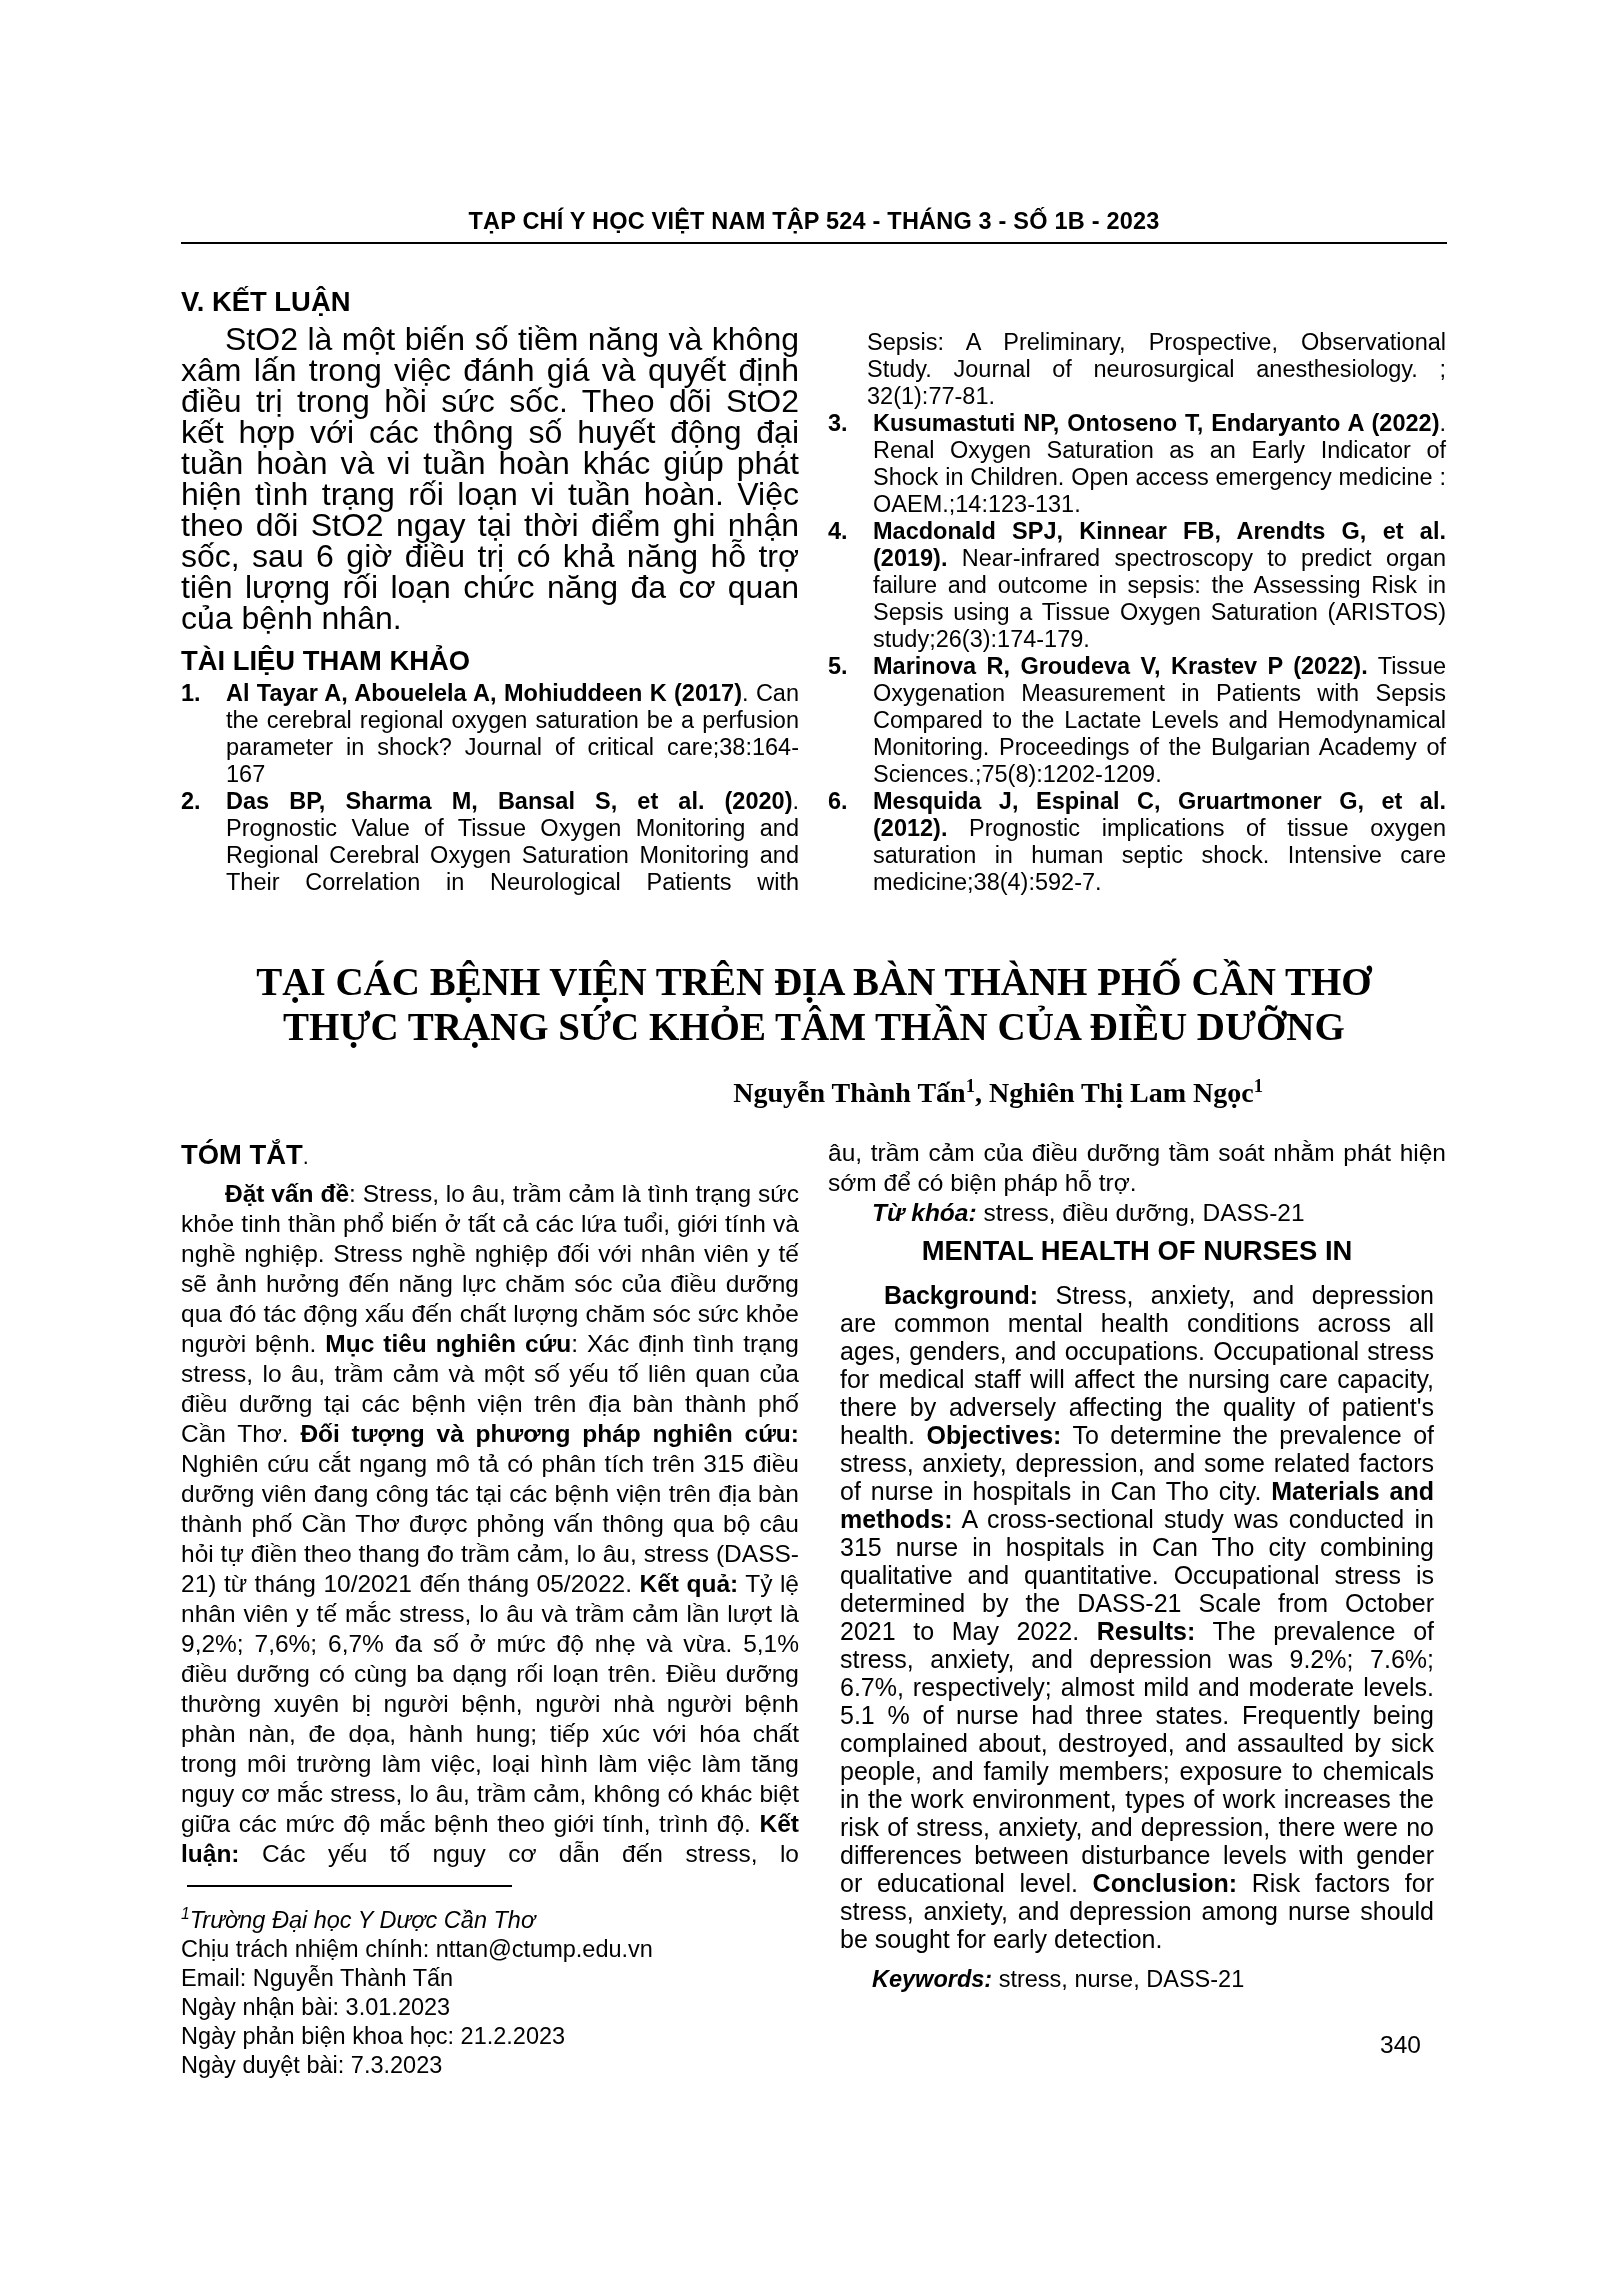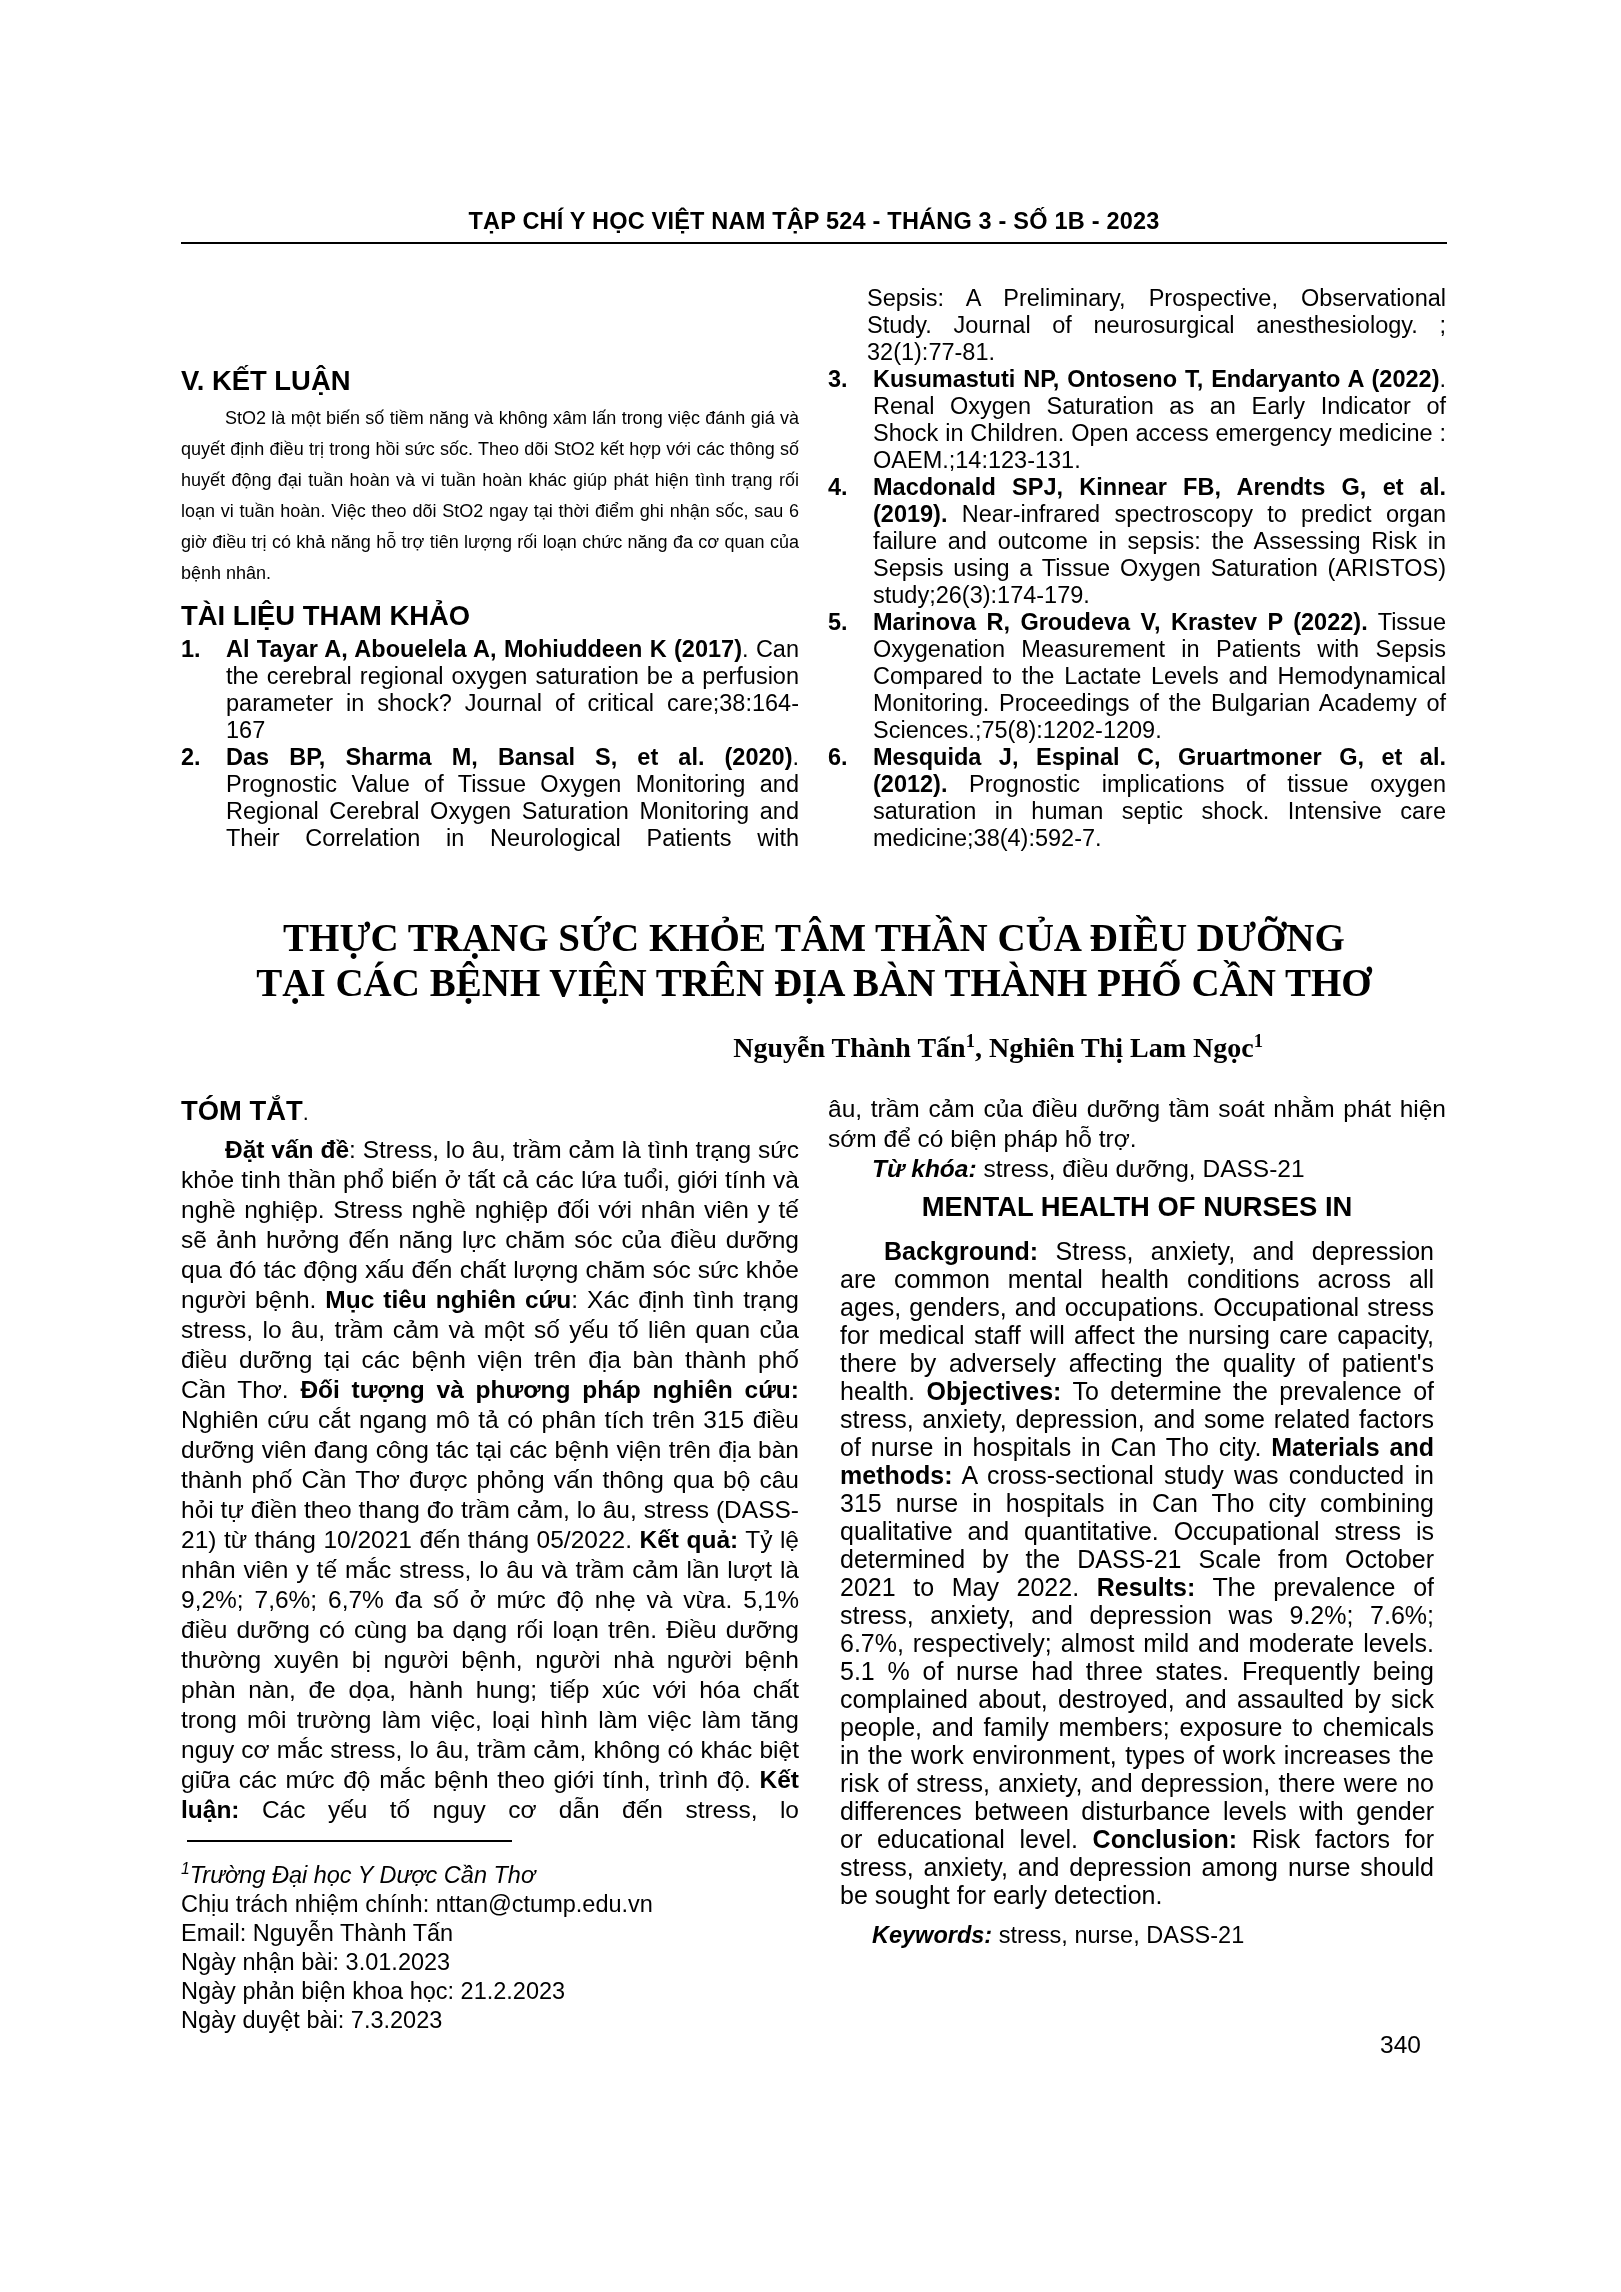--- a/index.html
+++ b/index.html
@@ -15,21 +15,21 @@
   .rule { border: none; border-top: 2.9px solid #000; margin: 6.9px 0 0 0; }
 
   .cols { display: flex; gap: 29px; }
   .col { width: 618px; }
   .cols-a { margin-top: 41px; align-items: flex-end; }
 
   h2.sec { font-size: 27.4px; font-weight: bold; margin: 0 0 5.9px 0; line-height: 33px; }
   h2.refs-head { margin-top: 9.8px; margin-bottom: 3.9px; }
   .sec-dot { font-size: 21.6px; font-weight: normal; }
 
-  p.body { font-size: 18px; line-height: 31px; text-align: justify; text-indent: 44px; margin: 0; }
+  p.body { font-size: 32px; line-height: 31px; text-align: justify; text-indent: 44px; margin: 0; }
 
   .ref { position: relative; padding-left: 45px; font-size: 23.5px; line-height: 27px; text-align: justify; margin: 0; }
   .ref .num { position: absolute; left: 0; top: 0; font-weight: bold; }
   .ref-cont { padding-left: 39px; font-size: 23.5px; line-height: 27px; text-align: justify; margin: 0; }
   .cont-next { text-align-last: justify; }
   .b { font-weight: bold; }
   .bi { font-weight: bold; font-style: italic; }
 
   .title-block {
     margin-top: 63px; text-align: center;
@@ -88,22 +88,22 @@
 
       <div class="ref"><span class="num">4.</span><span class="b">Macdonald SPJ, Kinnear FB, Arendts G, et al. (2019).</span><span> Near-infrared spectroscopy to predict organ failure and outcome in sepsis: the Assessing Risk in Sepsis using a Tissue Oxygen Saturation (ARISTOS) study;26(3):174-179.</span></div>
 
       <div class="ref"><span class="num">5.</span><span class="b">Marinova R, Groudeva V, Krastev P (2022).</span><span> Tissue Oxygenation Measurement in Patients with Sepsis Compared to the Lactate Levels and Hemodynamical Monitoring. Proceedings of the Bulgarian Academy of Sciences.;75(8):1202-1209.</span></div>
 
       <div class="ref"><span class="num">6.</span><span class="b">Mesquida J, Espinal C, Gruartmoner G, et al. (2012).</span><span> Prognostic implications of tissue oxygen saturation in human septic shock. Intensive care medicine;38(4):592-7.</span></div>
     </div>
   </div>
 
   <div class="title-block">
+    <div>TẠI CÁC BỆNH VIỆN TRÊN ĐỊA BÀN THÀNH PHỐ CẦN THƠ</div>
     <div>THỰC TRẠNG SỨC KHỎE TÂM THẦN CỦA ĐIỀU DƯỠNG</div>
-    <div>TẠI CÁC BỆNH VIỆN TRÊN ĐỊA BÀN THÀNH PHỐ CẦN THƠ</div>
   </div>
 
   <div class="authors"><span>Nguyễn Thành Tấn</span><sup>1</sup><span>, Nghiên Thị Lam Ngọc</span><sup>1</sup></div>
 
   <div class="cols cols-b">
     <div class="col">
       <h2 class="sec"><span>TÓM TẮT</span><span class="sec-dot">.</span></h2>
 
       <p class="abs-vn"><span class="b">Đặt vấn đề</span><span>: Stress, lo âu, trầm cảm là tình trạng sức khỏe tinh thần phổ biến ở tất cả các lứa tuổi, giới tính và nghề nghiệp. Stress nghề nghiệp đối với nhân viên y tế sẽ ảnh hưởng đến năng lực chăm sóc của điều dưỡng qua đó tác động xấu đến chất lượng chăm sóc sức khỏe người bệnh. </span><span class="b">Mục tiêu nghiên cứu</span><span>: Xác định tình trạng stress, lo âu, trầm cảm và một số yếu tố liên quan của điều dưỡng tại các bệnh viện trên địa bàn thành phố Cần Thơ. </span><span class="b">Đối tượng và phương pháp nghiên cứu:</span><span> Nghiên cứu cắt ngang mô tả có phân tích trên 315 điều dưỡng viên đang công tác tại các bệnh viện trên địa bàn thành phố Cần Thơ được phỏng vấn thông qua bộ câu hỏi tự điền theo thang đo trầm cảm, lo âu, stress (DASS-21) từ tháng 10/2021 đến tháng 05/2022. </span><span class="b">Kết quả:</span><span> Tỷ lệ nhân viên y tế mắc stress, lo âu và trầm cảm lần lượt là 9,2%; 7,6%; 6,7% đa số ở mức độ nhẹ và vừa. 5,1% điều dưỡng có cùng ba dạng rối loạn trên. Điều dưỡng thường xuyên bị người bệnh, người nhà người bệnh phàn nàn, đe dọa, hành hung; tiếp xúc với hóa chất trong môi trường làm việc, loại hình làm việc làm tăng nguy cơ mắc stress, lo âu, trầm cảm, không có khác biệt giữa các mức độ mắc bệnh theo giới tính, trình độ. </span><span class="b">Kết luận:</span><span> Các yếu tố nguy cơ dẫn đến stress, lo</span></p>
 

